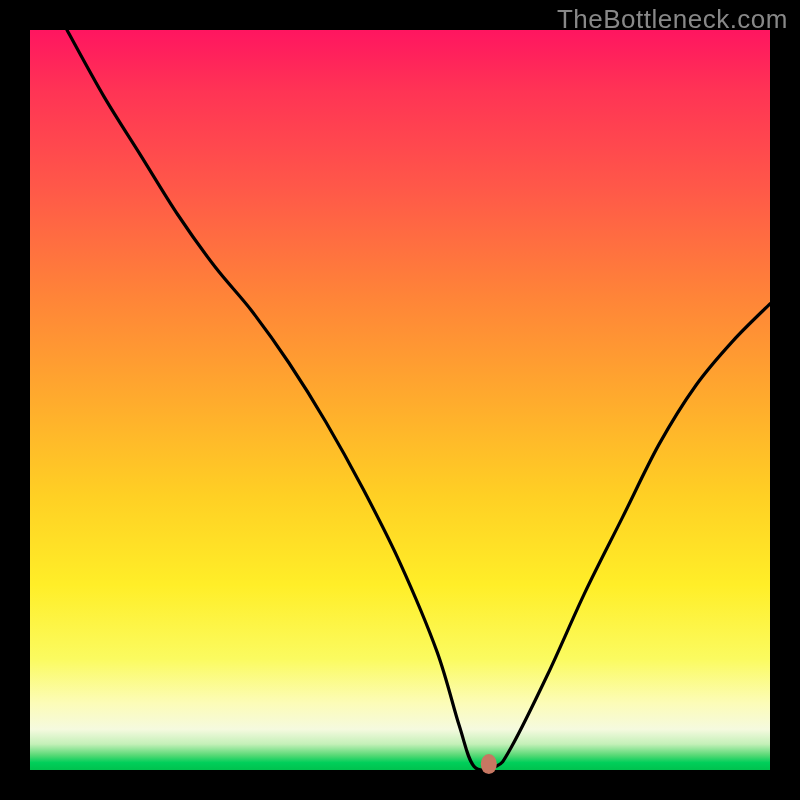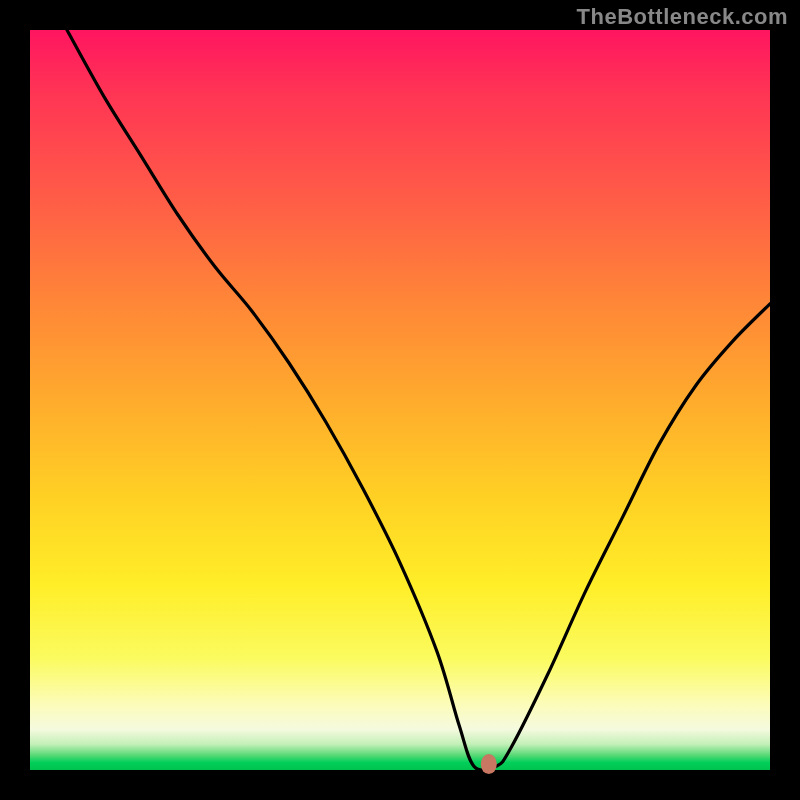--- a/index.html
+++ b/index.html
@@ -15,22 +15,22 @@
     position: relative;
     width: 800px;
     height: 800px;
     background: #000;
   }
   .watermark {
     position: absolute;
     top: 4px;
     right: 12px;
     color: #888;
-    font-size: 22px;
-    font-weight: 700;
+    font-size: 26px;
+    font-weight: 400;
     letter-spacing: 0.5px;
     z-index: 10;
   }
   .plot {
     position: absolute;
     left: 30px;
     top: 30px;
     width: 740px;
     height: 740px;
   }

